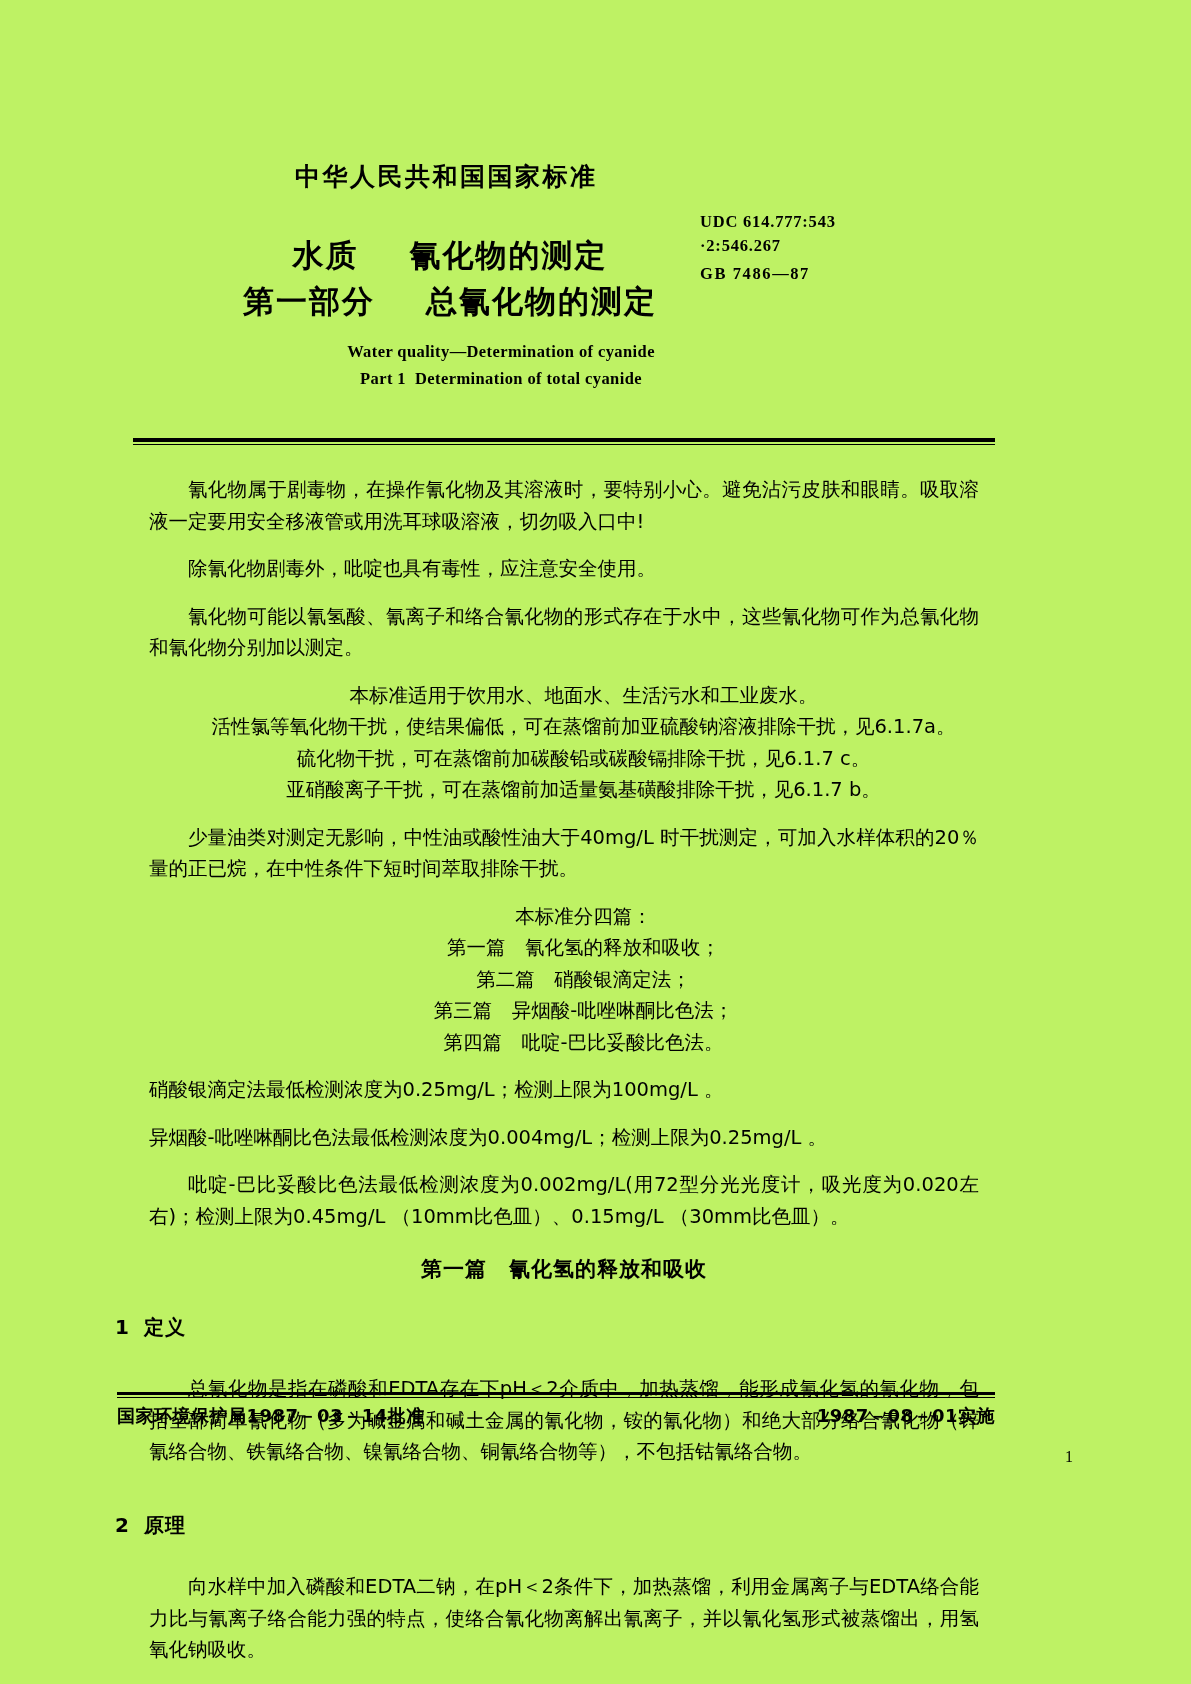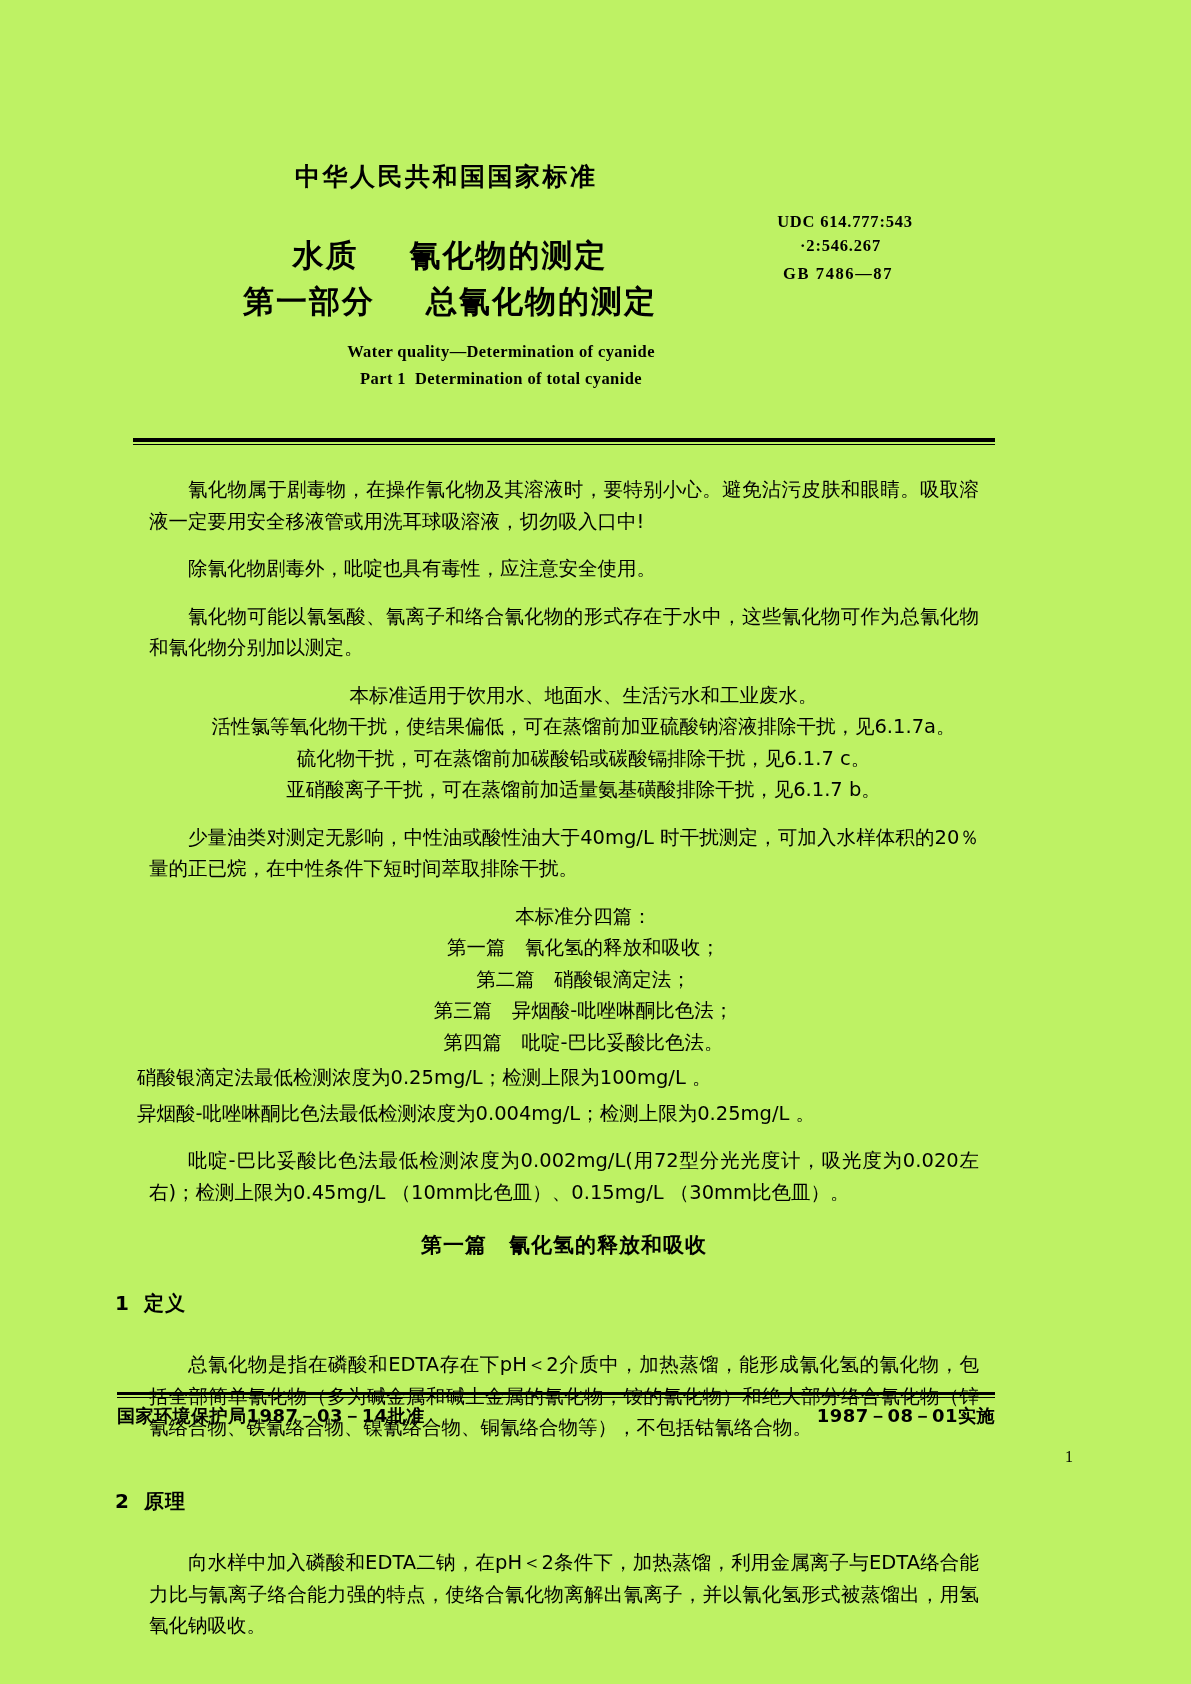--- a/index.html
+++ b/index.html
@@ -66,21 +66,21 @@
     font-family: "Liberation Serif", "DejaVu Serif", serif;
     line-height: 27px;
     letter-spacing: 0.4px;
     white-space: pre;
   }
   .udc-block {
     position: absolute;
     left: 700px;
     top: 210px;
     width: 290px;
-    text-align: center;
+    text-align: left;
     font-family: "Liberation Serif", "DejaVu Serif", serif;
     font-weight: bold;
     font-size: 16.5px;
     letter-spacing: 0.8px;
   }
   .udc-line-1 { line-height: 24px; }
   .udc-line-2 { line-height: 24px; padding-right: 9px; }
   .udc-line-3 { line-height: 32px; padding-right: 14px; letter-spacing: 1.6px; }
 
   
@@ -128,21 +128,21 @@
     line-height: 31.5px;
   }
   .para {
     text-indent: 2em;
     margin: 16px;
     text-align: justify;
     white-space: normal;
   }
   .para-noind {
     text-indent: 0;
-    margin: 4px;
+    margin: 16px;
     text-align: left;
   }
   .para-list {
     text-indent: 2em;
     margin: 0;
     text-align: center;
   }
   .section-title-center {
     text-align: center;
     font-size: 21px;

